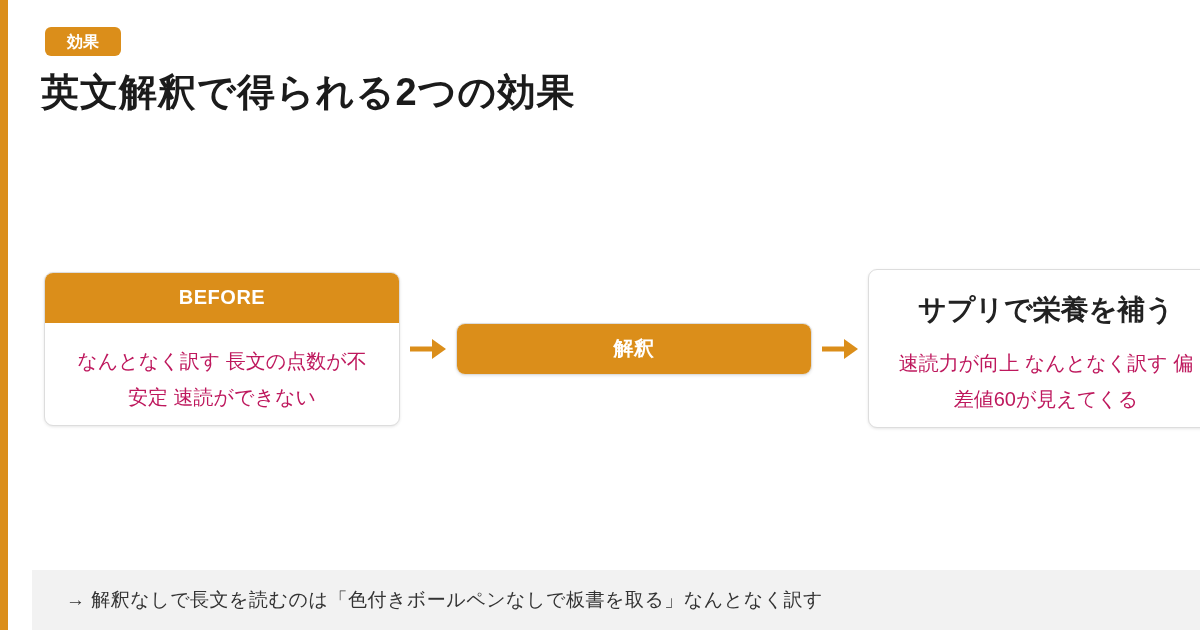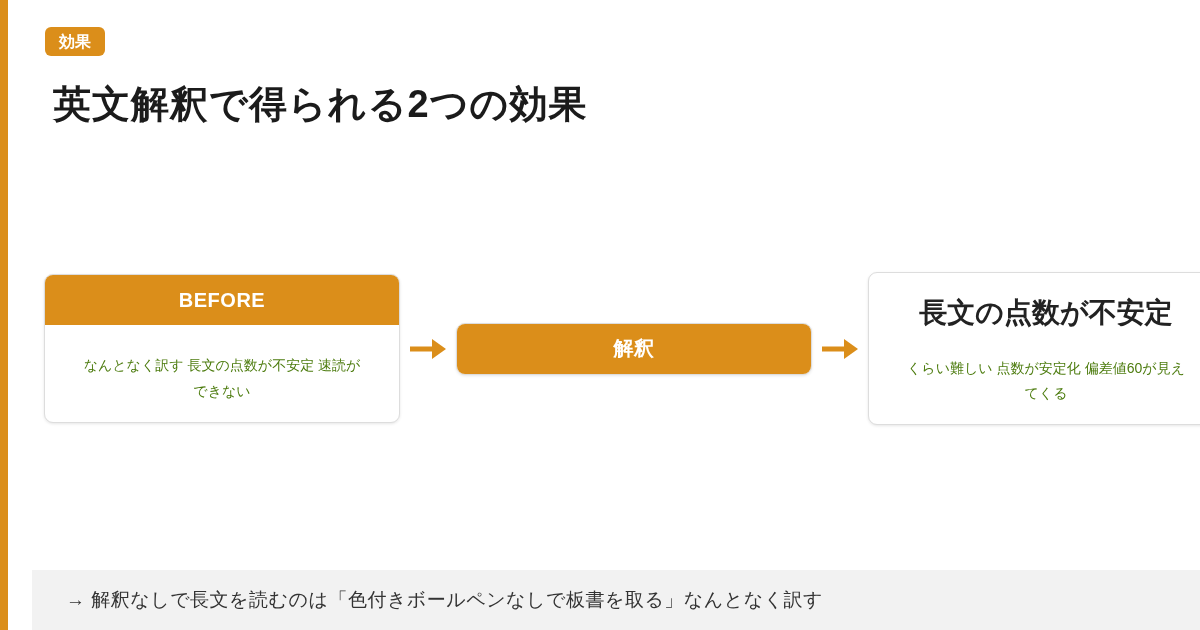--- a/index.html
+++ b/index.html
@@ -18,27 +18,27 @@
   .left-bar{
     position:absolute;left:0;top:0;
     width:8px;height:630px;
     background:var(--accent);
   }
   .badge{
     position:absolute;left:45px;top:27px;
     background:var(--accent);
     color:#ffffff;
     font-size:16px;font-weight:bold;
-    padding:5px 14px;
+    padding:5px 22px;
     border-radius:6px;
     line-height:1.2;
   }
   .page-title{
     position:absolute;left:41px;top:70px;
-    margin:12px;
+    margin:0;
     font-size:38px;
     font-weight:900;
     color:#1b1b1b;
     letter-spacing:1px;
     line-height:1.2;
   }
   .cards-row{
     position:absolute;left:44px;top:140px;
     width:1180px;height:417px;
     display:flex;
@@ -69,24 +69,24 @@
     padding:20px 27px 10px;
   }
   .card-title{
     font-size:28px;
     font-weight:900;
     color:#222222;
     line-height:1.45;
     margin:0 0 14px 0;
   }
   .card-desc{
-    font-size:14px;
-    color:#4d7c0f;
+    font-size:20px;
+    color:#be185d;
     line-height:1.8;
-    margin:8px;
+    margin:0;
   }
   .arrow-cell{
     flex:0 0 56px;
     display:flex;align-items:center;justify-content:center;
   }
   .footer-banner{
     position:absolute;left:32px;right:0;bottom:0;
     height:60px;
     background:var(--banner-bg);
     display:flex;align-items:center;
@@ -127,22 +127,22 @@
 
   <div class="arrow-cell">
     <svg width="38" height="22" viewBox="0 0 38 22" aria-hidden="true">
       <rect x="1" y="8.5" width="24" height="5" fill="#DB8E1A"></rect>
       <path d="M23 1 L37 11 L23 21 Z" fill="#DB8E1A"></path>
     </svg>
   </div>
 
   <div class="card">
     <div class="card-body">
-      <div class="card-title">長文の点数が不安定</div>
-      <p class="card-desc">くらい難しい 点数が安定化 偏差値60が見えてくる</p>
+      <div class="card-title">サプリで栄養を補う</div>
+      <p class="card-desc">速読力が向上 なんとなく訳す 偏差値60が見えてくる</p>
     </div>
   </div>
 
 </div>
 
 <div class="footer-banner">
   <span>→ 解釈なしで長文を読むのは「色付きボールペンなしで板書を取る」なんとなく訳す</span>
 </div>
 
 </body></html>

